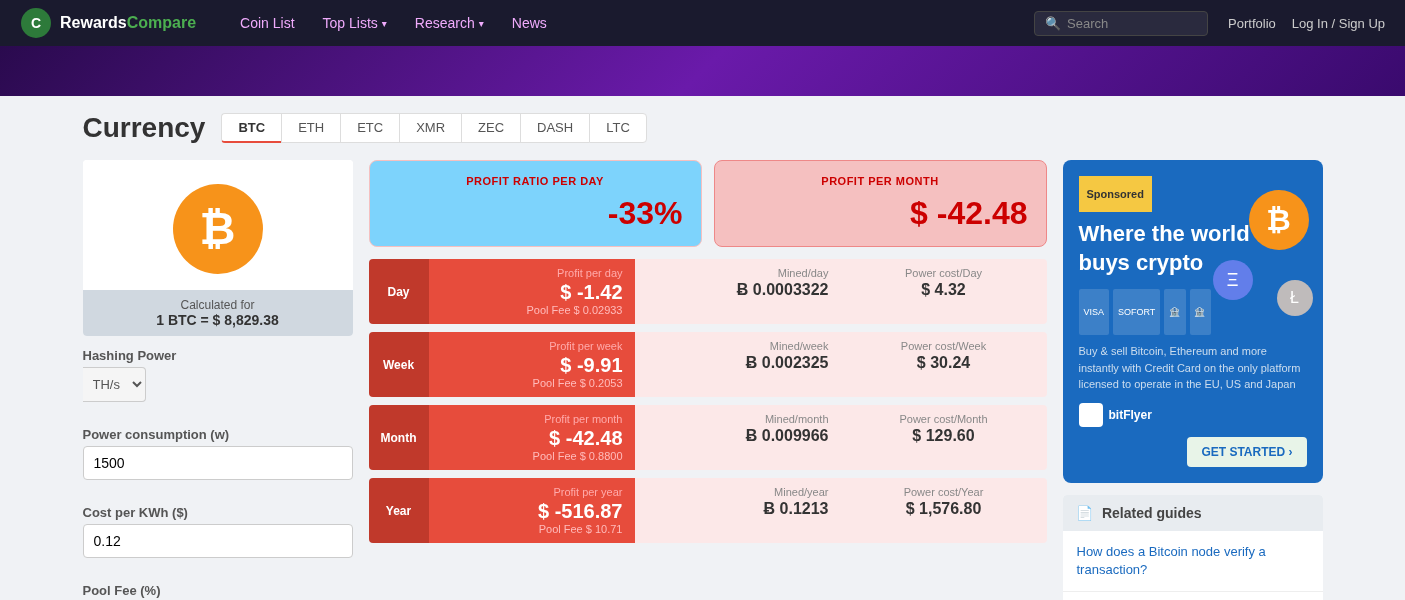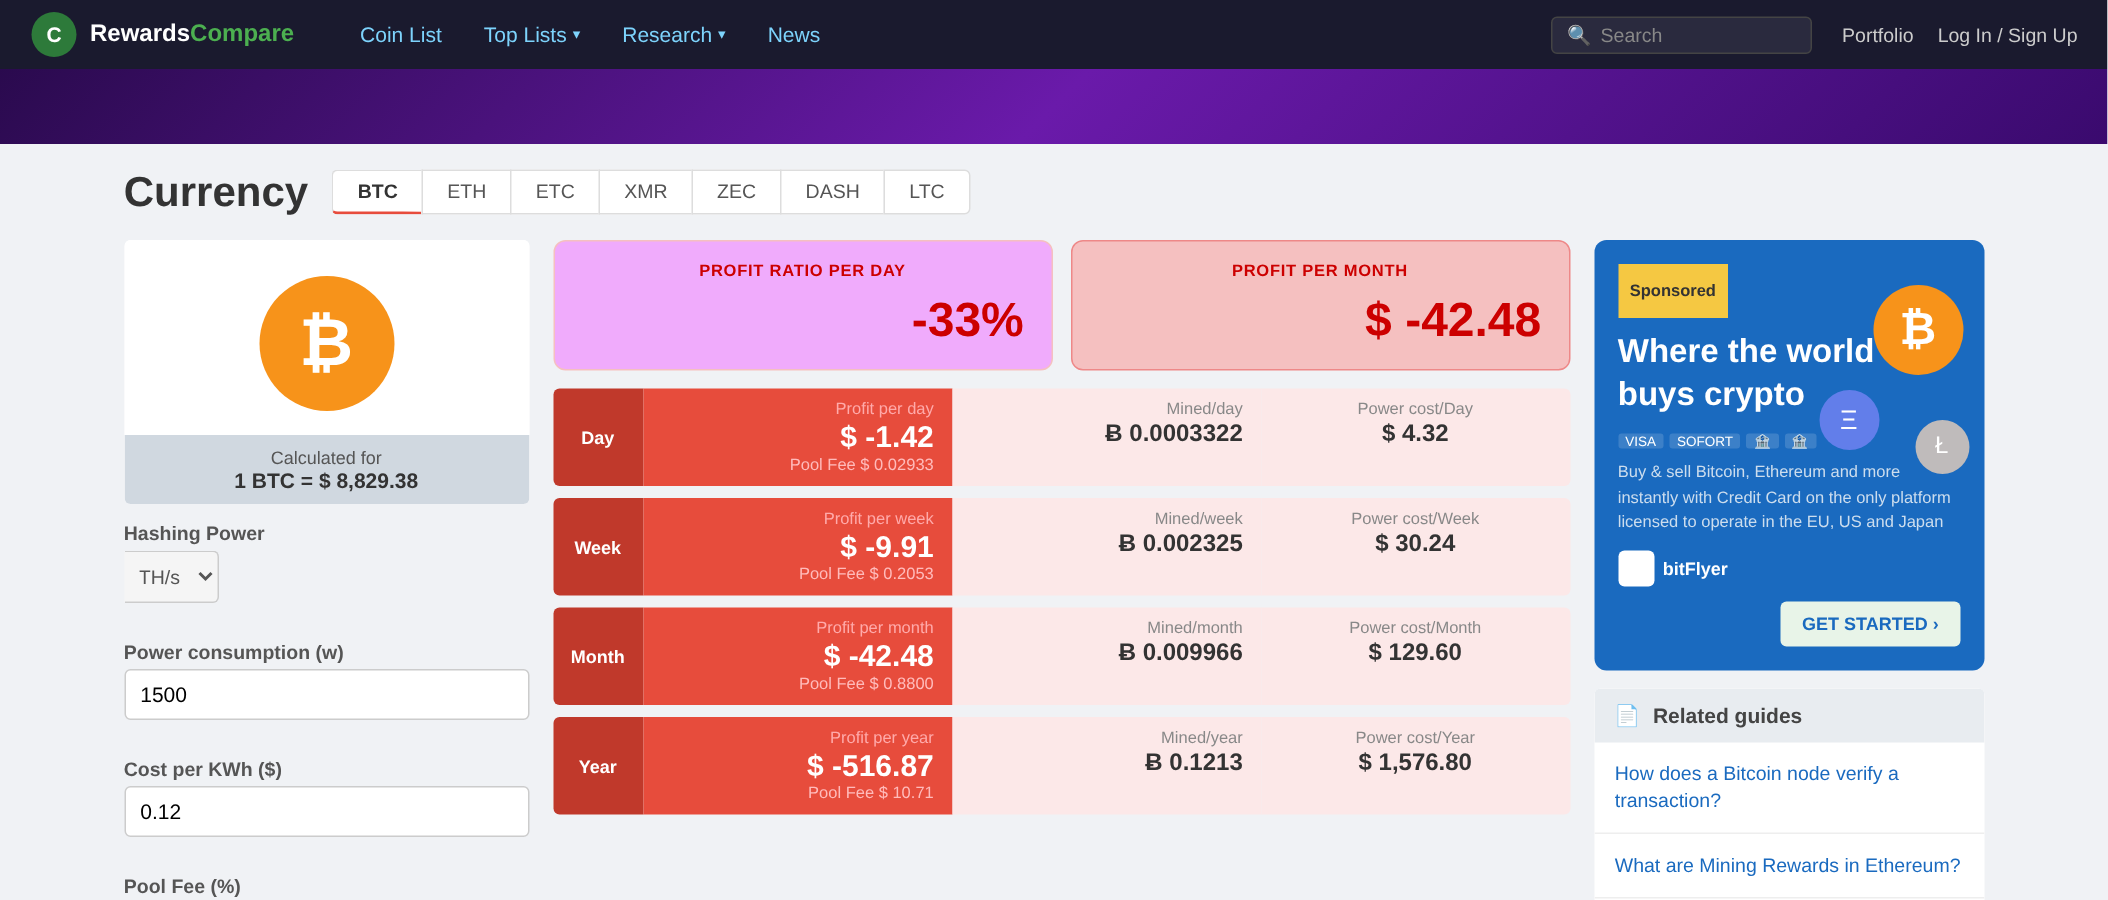--- a/index.html
+++ b/index.html
@@ -21,21 +21,21 @@
       text-decoration: none;
     }
     .nav-logo-icon {
       width: 32px;
       height: 32px;
       margin-right: 8px;
     }
     .nav-logo-text-crypto { color: #fff; font-size: 16px; font-weight: bold; }
     .nav-logo-text-compare { color: #4caf50; font-size: 16px; font-weight: bold; }
     .nav-link {
-      color: #7dd3fc;
+      color: #f0abfc;
       text-decoration: none;
       padding: 0 14px;
       height: 34px;
       display: flex;
       align-items: center;
       font-size: 14px;
       white-space: nowrap;
     }
     .nav-link .chevron { font-size: 10px; margin-left: 4px; }
     .nav-search {
@@ -212,21 +212,21 @@
       gap: 12px;
       margin-bottom: 12px;
     }
     .profit-box {
       flex: 1;
       border-radius: 8px;
       padding: 14px 18px;
       text-align: right;
     }
     .profit-box.negative-light {
-      background: #f0abfc;
+      background: #7dd3fc;
       border: 1px solid #f5c0c0;
     }
     .profit-box.negative-dark {
       background: #f5c0c0;
       border: 1px solid #e88;
     }
     .profit-box-label {
       font-size: 11px;
       font-weight: bold;
       letter-spacing: 0.5px;
@@ -371,21 +371,21 @@
     .ad-payment-icons {
       display: flex;
       gap: 4px;
       margin-bottom: 8px;
       flex-wrap: wrap;
     }
     .ad-payment-icon {
       background: rgba(255,255,255,0.15);
       color: #fff;
       font-size: 9px;
-      padding: 0 5px;
+      padding: 18px 5px;
       border-radius: 2px;
     }
     .ad-body-text {
       font-size: 11px;
       color: #cde;
       margin-bottom: 10px;
       line-height: 1.5;
     }
     .ad-brand {
       display: flex;

